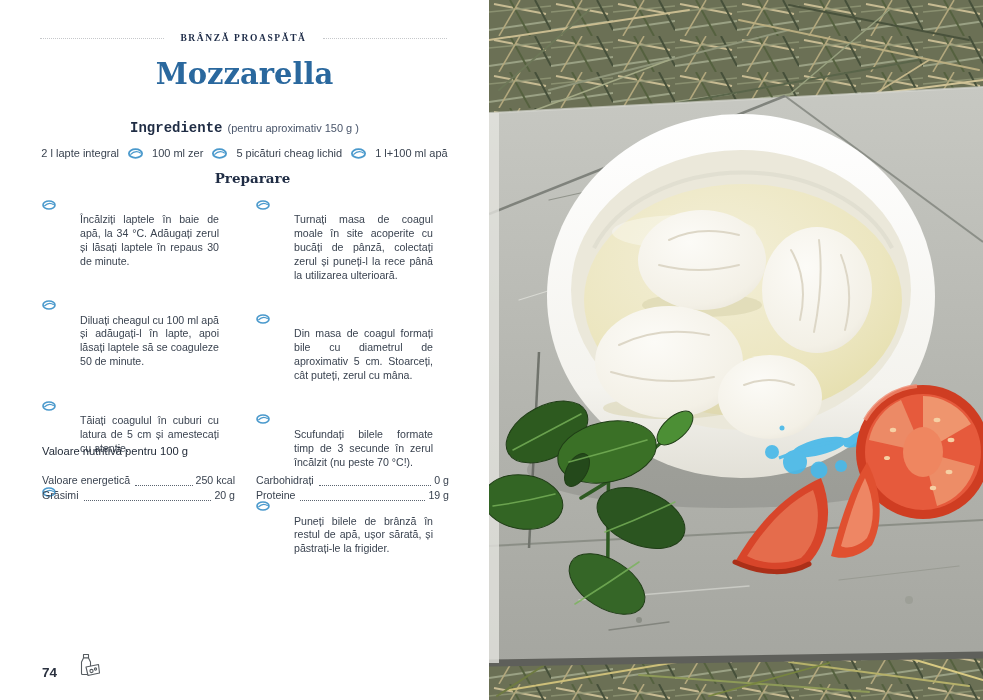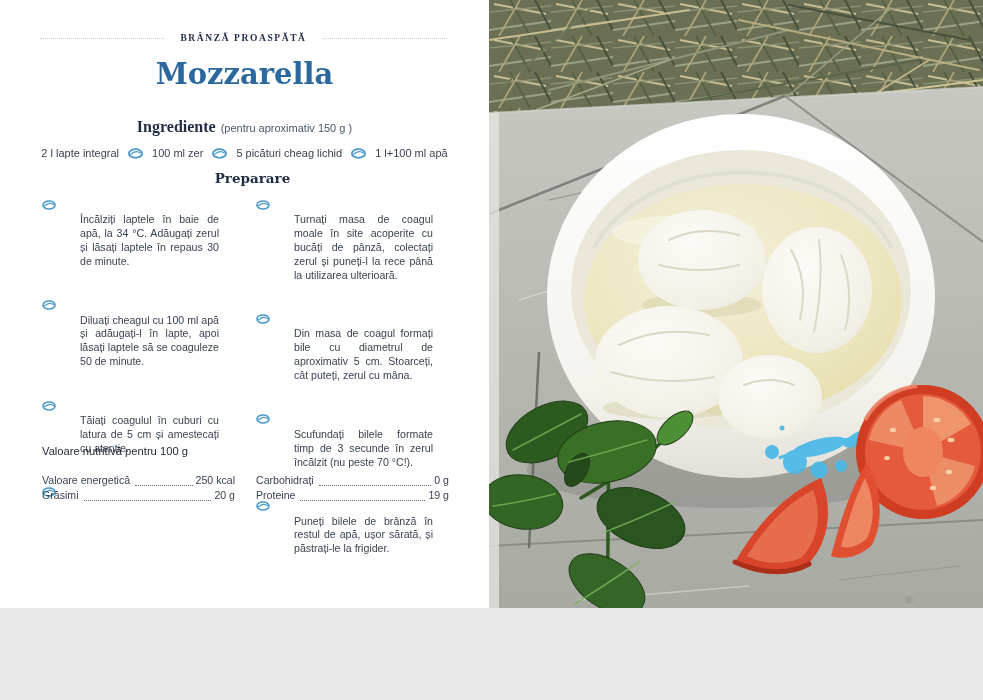--- a/index.html
+++ b/index.html
@@ -1,29 +1,29 @@
 <!DOCTYPE html>
 <html><head>
 <meta charset="utf-8">
 <style>
   html,body{margin:0;padding:0;background:#e8e8e8;}
-  .spread{position:relative;width:983px;height:608px;background:#ffffff;overflow:hidden;display:flex;font-family:"Liberation Sans",sans-serif;}
+  .spread{position:relative;width:983px;height:700px;background:#ffffff;overflow:hidden;display:flex;font-family:"Liberation Sans",sans-serif;}
   .page{position:relative;width:489px;height:700px;background:#ffffff;flex:none;}
   .photo{position:relative;width:494px;height:700px;flex:none;}
   .photo svg{display:block;}
 
   .kicker-row{position:absolute;top:33px;left:40px;right:42px;display:flex;align-items:center;gap:16px;}
   .rule{flex:1;border-top:1.5px dotted #c6c8cb;height:0;}
   .kicker{font-family:"Liberation Serif",serif;font-weight:bold;font-size:9.5px;letter-spacing:1.6px;color:#1d2b47;white-space:nowrap;}
 
   .title{position:absolute;top:57px;left:0;right:0;margin:0;text-align:center;
          font-family:"DejaVu Serif","Liberation Serif",serif;font-weight:600;font-size:29px;color:#2a689e;}
 
   .ing-head{position:absolute;top:118px;left:0;right:0;text-align:center;}
-  .ing-label{font-family:Liberation Serif, serif;font-weight:bold;font-size:16px;color:#1f2c44;}
+  .ing-label{font-family:Liberation Mono, monospace;font-weight:bold;font-size:14px;color:#1f2c44;}
   .ing-note{font-size:11px;color:#49556a;margin-left:5px;}
 
   .ing-line{position:absolute;top:147px;left:14px;right:14px;display:flex;justify-content:center;align-items:center;gap:9px;font-size:11px;color:#3a4350;white-space:nowrap;}
 
   .prep-head{position:absolute;top:170px;left:16px;right:0;margin:0;text-align:center;
              font-family:"DejaVu Serif","Liberation Serif",serif;font-weight:bold;font-size:13.5px;color:#1f2c44;}
 
   .cols{position:absolute;top:197px;left:42px;display:flex;gap:21px;}
   .col{width:193px;}
   .step{display:flex;gap:8px;margin-bottom:13px;}

